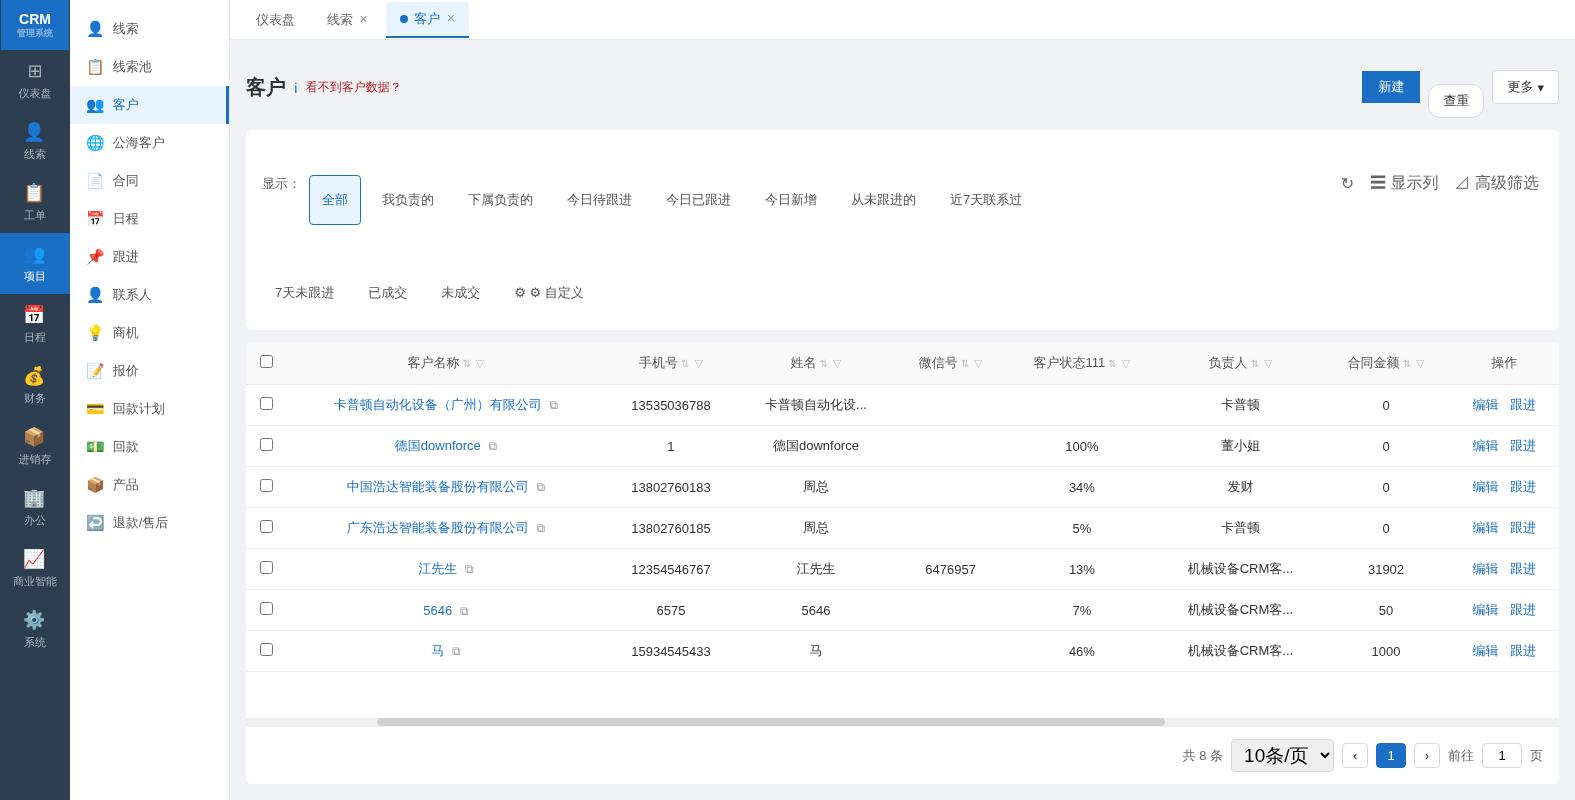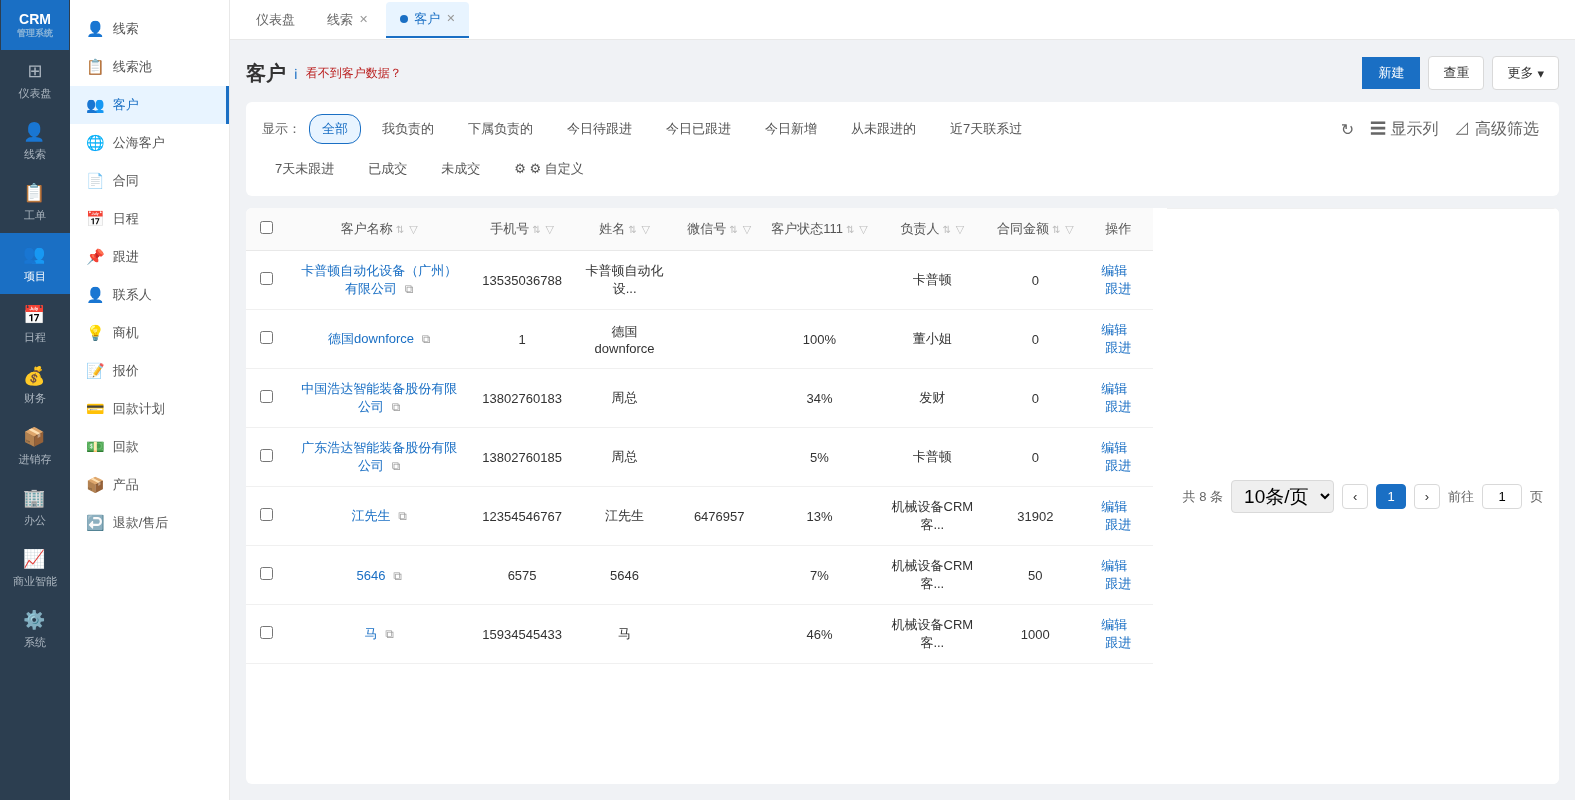--- a/index.html
+++ b/index.html
@@ -30,37 +30,37 @@
     
     .page-content { flex: 1; display: flex; flex-direction: column; overflow: hidden; padding: 16px; gap: 12px; background: #f0f2f5; }
 
     
     .page-header { display: flex; align-items: center; justify-content: space-between; }
     .page-title-row { display: flex; align-items: center; gap: 8px; }
     .page-title { font-size: 20px; font-weight: 600; color: #333; }
     .help-link { font-size: 12px; color: #b91c1c; cursor: pointer; }
     .header-actions { display: flex; align-items: center; gap: 8px; }
     .btn-primary { background: #1a6fc4; color: white; border: none; padding: 7px 16px; border-radius: 0; cursor: pointer; font-size: 13px; }
-    .btn-default { background: white; color: #333; border: 1px solid #d9d9d9; padding: 7px 14px; border-radius: 4px; cursor: pointer; font-size: 13px; }
+    .btn-default { background: white; color: #333; border: 1px solid #d9d9d9; padding: 7px 14px; border-radius: 12px; cursor: pointer; font-size: 13px; margin-top: 28px; }
     .btn-more { background: white; color: #333; border: 1px solid #d9d9d9; padding: 7px 14px; border-radius: 4px; cursor: pointer; font-size: 13px; display: flex; align-items: center; gap: 4px; }
 
     
     .filter-container { background: white; border-radius: 6px; padding: 12px 16px; display: flex; flex-direction: column; gap: 10px; }
     .filter-row { display: flex; align-items: center; gap: 8px; flex-wrap: wrap; }
     .search-input { border: 1px solid #d9d9d9; border-radius: 4px; padding: 6px 32px 6px 10px; font-size: 13px; width: 200px; position: relative; }
     .search-wrap { position: relative; display: inline-block; }
     .search-icon-inner { position: absolute; right: 8px; top: 50%; transform: translateY(-50%); color: #999; }
     .display-label { color: #666; font-size: 13px; }
-    .filter-tag { padding: 5px 12px; border-radius: 13px; cursor: pointer; font-size: 13px; color: #555; border: 1px solid transparent; }
+    .filter-tag { padding: 15px 12px; border-radius: 4px; cursor: pointer; font-size: 13px; color: #555; border: 1px solid transparent; margin-top: 33px; }
     .filter-tag.active { background: #e8f4ff; color: #1a6fc4; border-color: #1a6fc4; }
     .filter-actions { margin-left: auto; display: flex; align-items: center; gap: 8px; }
     .icon-btn { background: none; border: none; cursor: pointer; color: #666; padding: 4px; font-size: 16px; }
 
     
-    .table-container { background: white; border-radius: 6px; flex: 1; overflow: hidden; display: flex; flex-direction: row; gap: 7px; }
+    .table-container { background: white; border-radius: 6px; flex: 1; overflow: hidden; display: flex; flex-direction: column; }
     .data-table { width: 100%; border-collapse: collapse; }
     .data-table th { background: #fafafa; border-bottom: 1px solid #e8e8e8; padding: 12px 10px; text-align: center; font-weight: 500; color: #555; font-size: 13px; white-space: nowrap; }
     .data-table td { border-bottom: 1px solid #f0f0f0; padding: 11px 10px; text-align: center; font-size: 13px; color: #333; }
     .customer-link { color: #1a6fc4; cursor: pointer; text-decoration: none; }
     .action-link { color: #1a6fc4; cursor: pointer; font-size: 13px; }
     .th-sort { display: inline-flex; align-items: center; gap: 3px; }
     .sort-icon { color: #bbb; font-size: 10px; cursor: pointer; }
     .filter-icon { color: #bbb; font-size: 11px; cursor: pointer; margin-left: 2px; }
     .checkbox-col { width: 40px; }
 

